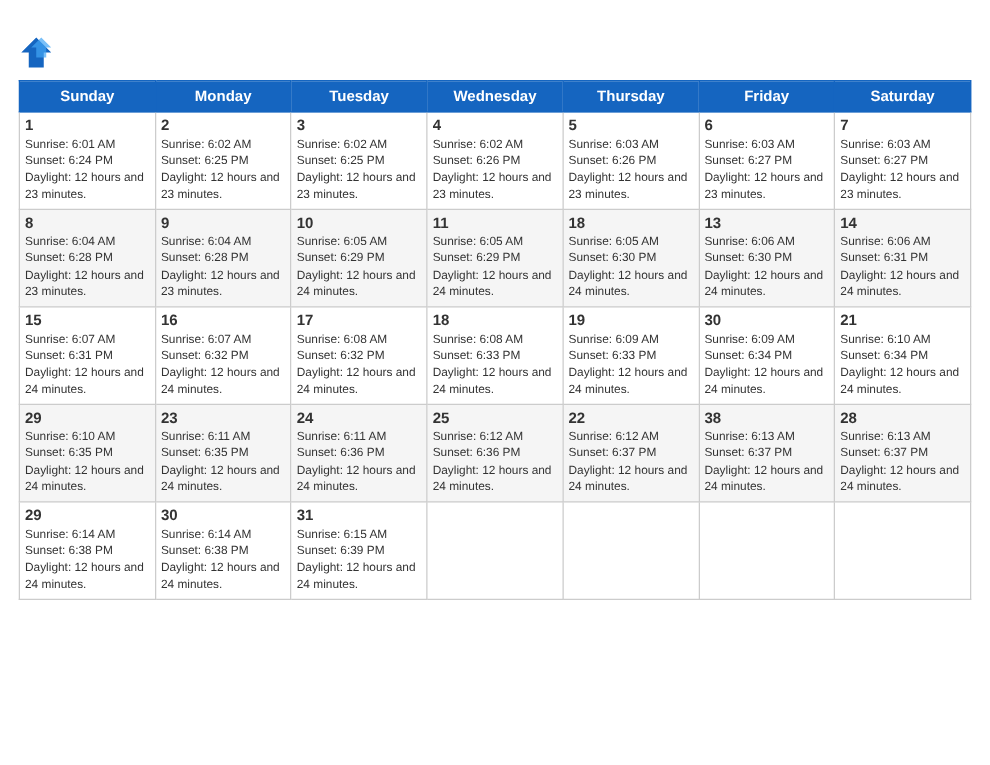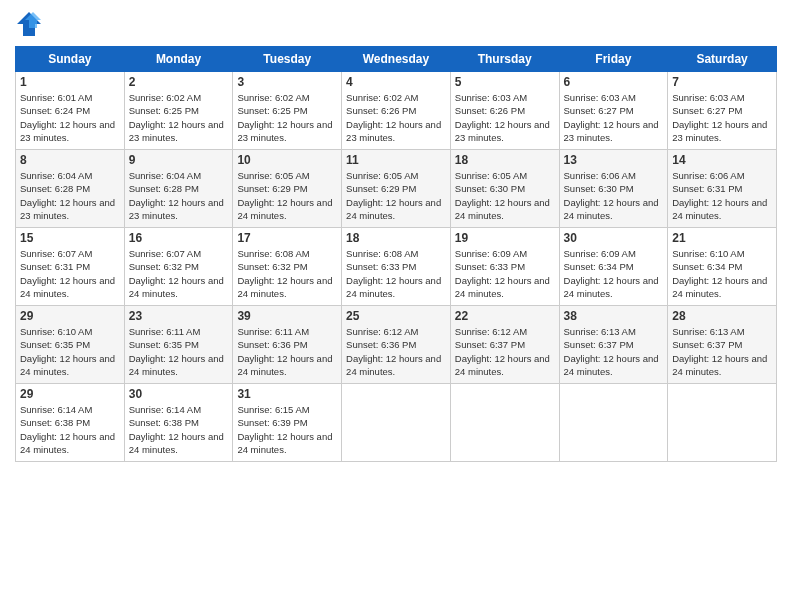--- a/index.html
+++ b/index.html
@@ -6,21 +6,21 @@
     body {
       font-family: Arial, sans-serif;
       background: #fff;
       width: 792px;
       height: 612px;
       overflow: hidden;
     }
     .page {
       width: 792px;
       height: 612px;
-      padding: 10px 15px;
+      padding: 28px 15px;
     }
     .header {
       display: flex;
       justify-content: space-between;
       align-items: flex-start;
       margin-bottom: 8px;
     }
     .logo {
       display: flex;
       align-items: center;
@@ -308,21 +308,21 @@
       </td>
           <td>
         <span class="day-num">23</span>
         <div class="day-info">
           <span>Sunrise: 6:11 AM</span><br>
           <span>Sunset: 6:35 PM</span><br>
           <span>Daylight: 12 hours and 24 minutes.</span>
         </div>
       </td>
           <td>
-        <span class="day-num">39</span>
+        <span class="day-num">24</span>
         <div class="day-info">
           <span>Sunrise: 6:11 AM</span><br>
           <span>Sunset: 6:36 PM</span><br>
           <span>Daylight: 12 hours and 24 minutes.</span>
         </div>
       </td>
           <td>
         <span class="day-num">25</span>
         <div class="day-info">
           <span>Sunrise: 6:12 AM</span><br>

